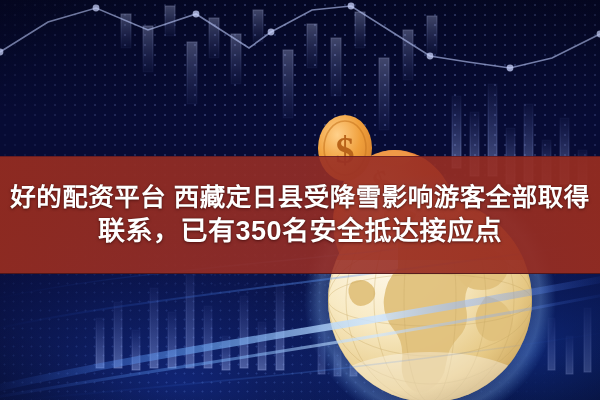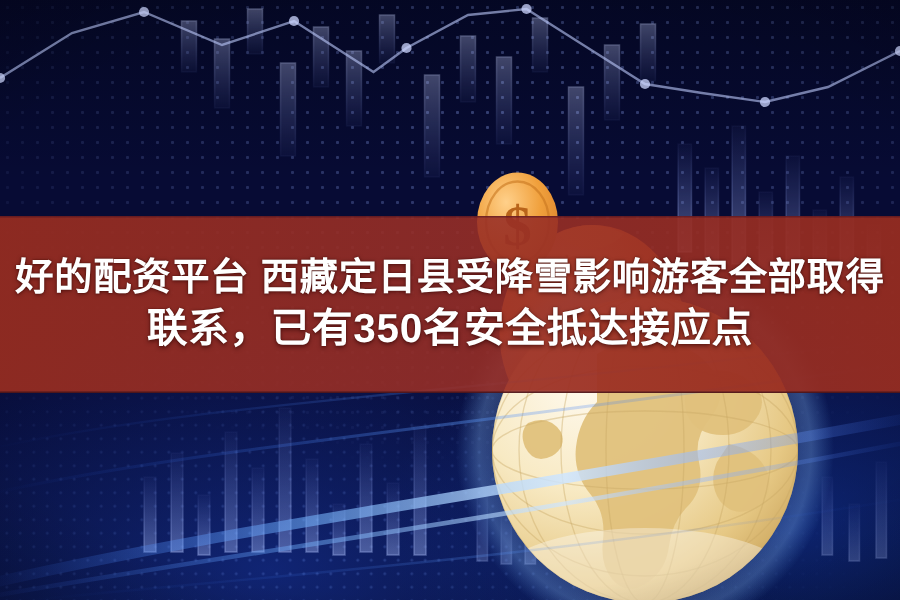--- a/index.html
+++ b/index.html
@@ -43,21 +43,21 @@
     -webkit-mask-image:radial-gradient(62% 45% at 36% 92%, #000 0%, rgba(0,0,0,0) 100%);
             mask-image:radial-gradient(62% 45% at 36% 92%, #000 0%, rgba(0,0,0,0) 100%);
     opacity:.7;
   }
 
   
   #chart-svg, #globe-svg, #coins-svg, #sweep-svg{position:absolute;inset:0;}
 
   
   #headline-band{
-    position:absolute;left:0;right:0;top:144px;height:118px;
+    position:absolute;left:0;right:0;top:156px;height:118px;
     background:linear-gradient(90deg,
       rgba(150,44,32,.93) 0%,
       rgba(146,42,36,.90) 22%,
       rgba(139,40,46,.88) 45%,
       rgba(143,42,52,.88) 68%,
       rgba(150,46,44,.92) 88%,
       rgba(152,46,38,.94) 100%);
     display:flex;flex-direction:column;align-items:center;justify-content:center;
     box-sizing:border-box;padding:0 6px;
   }

